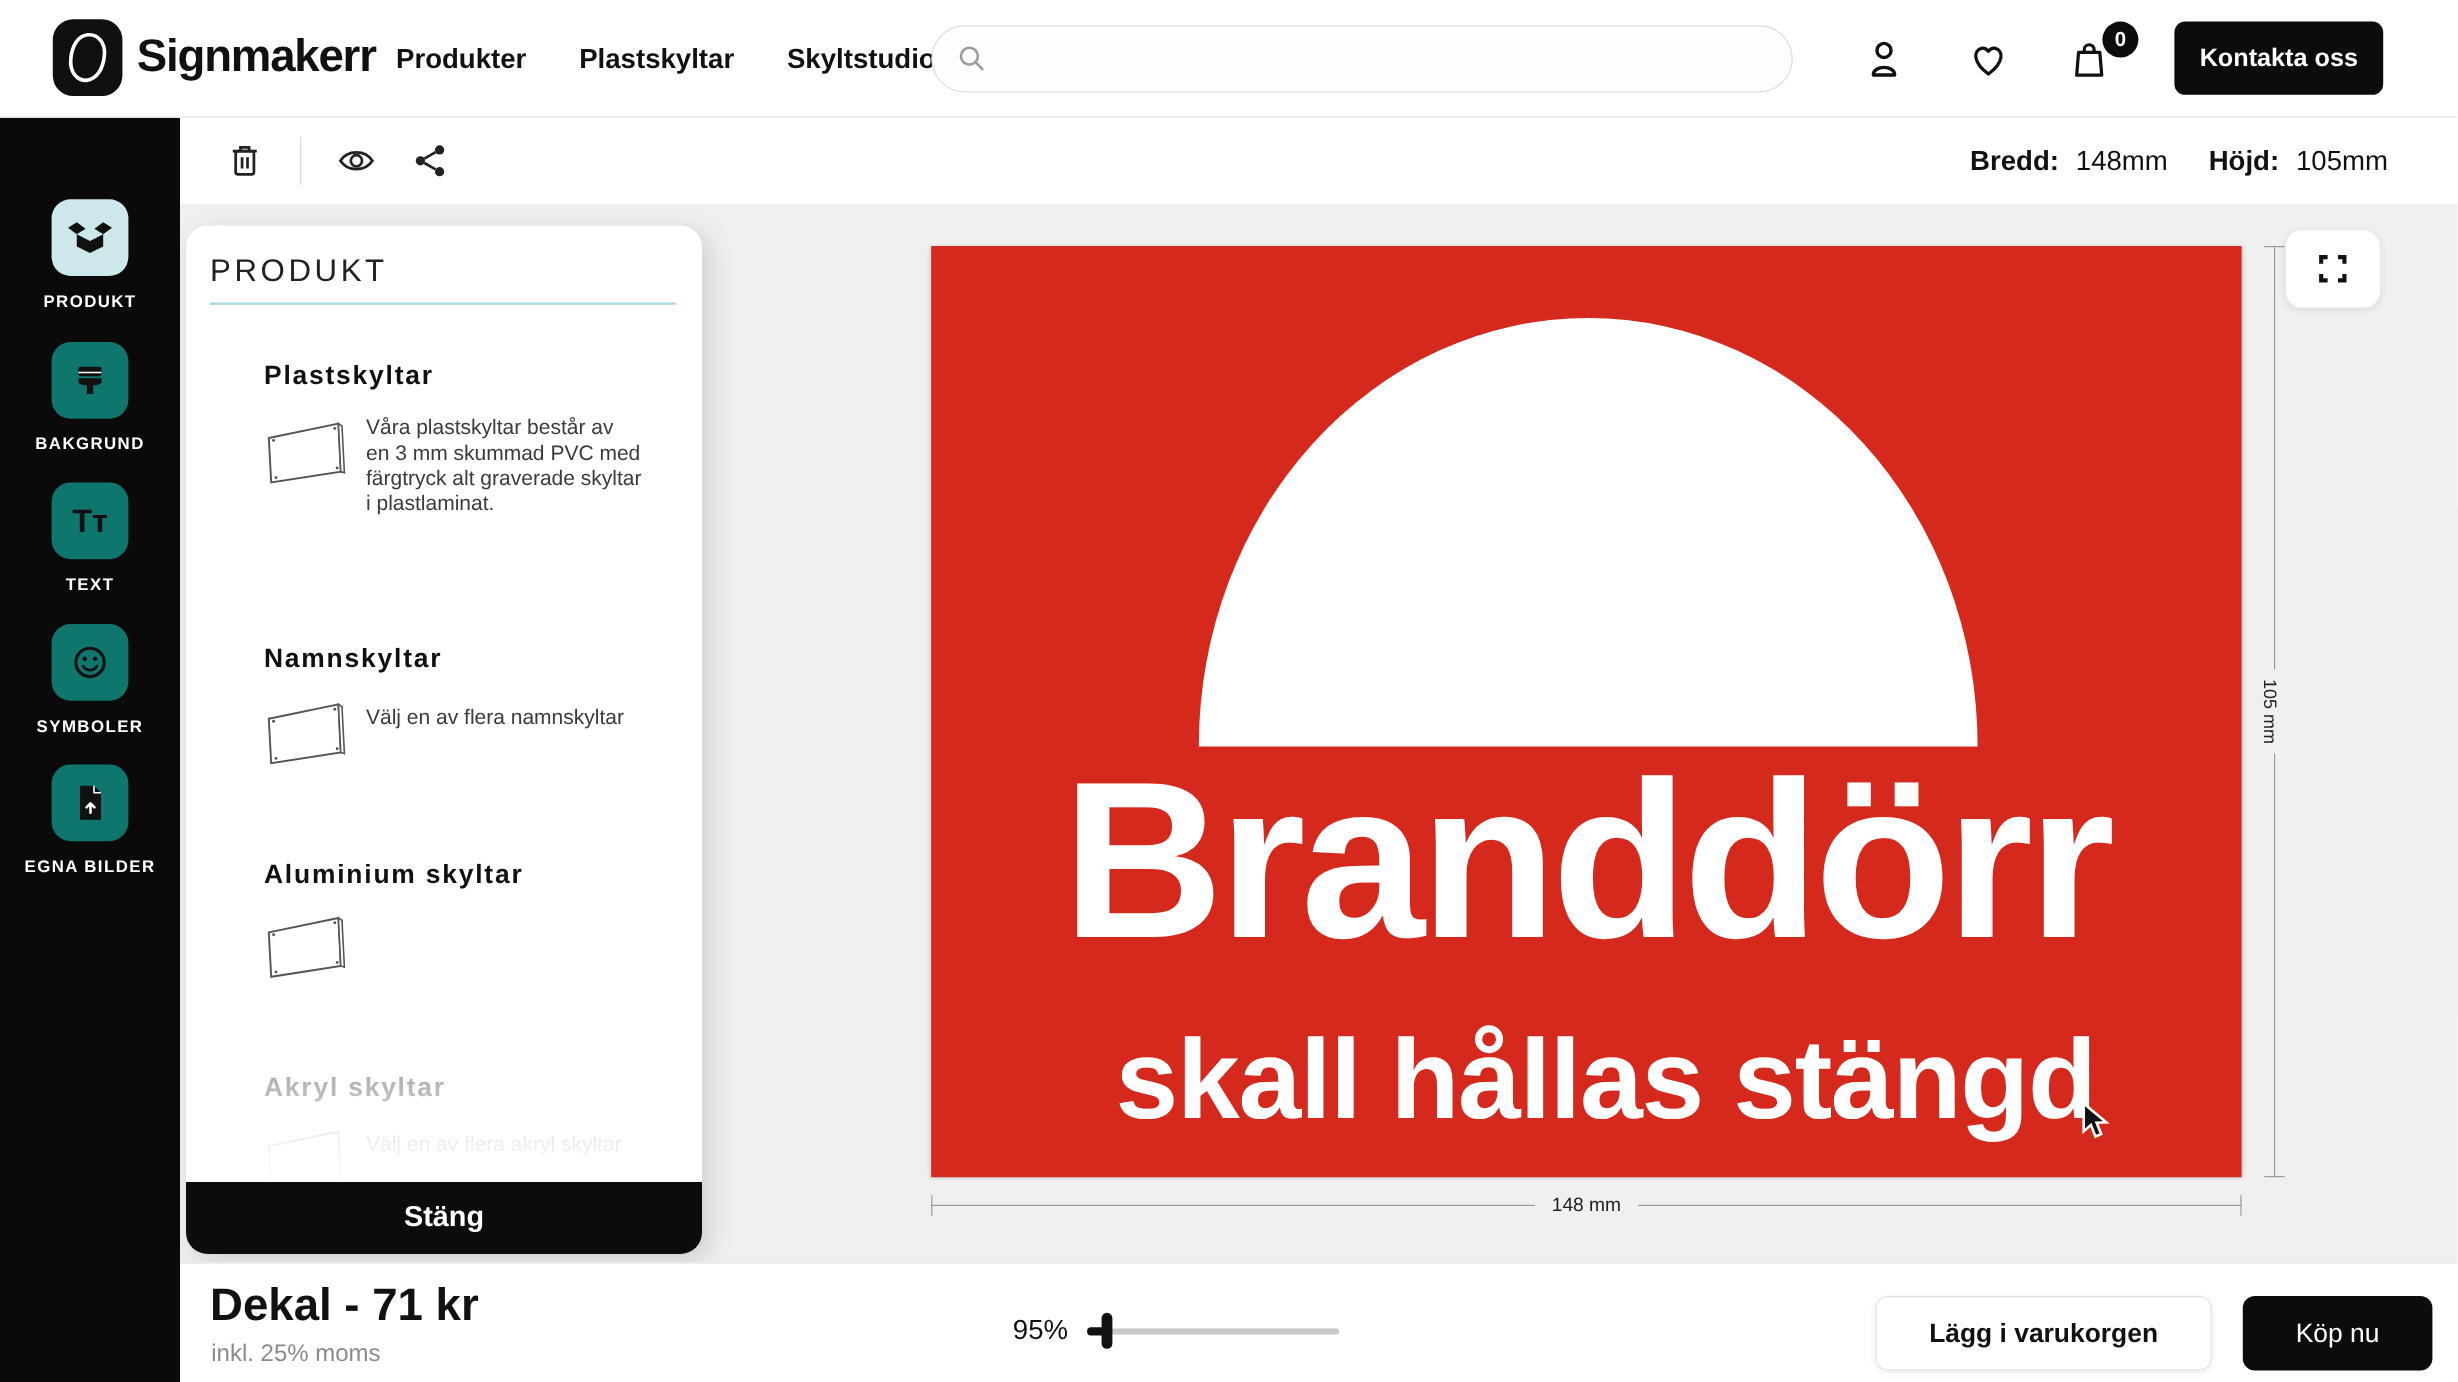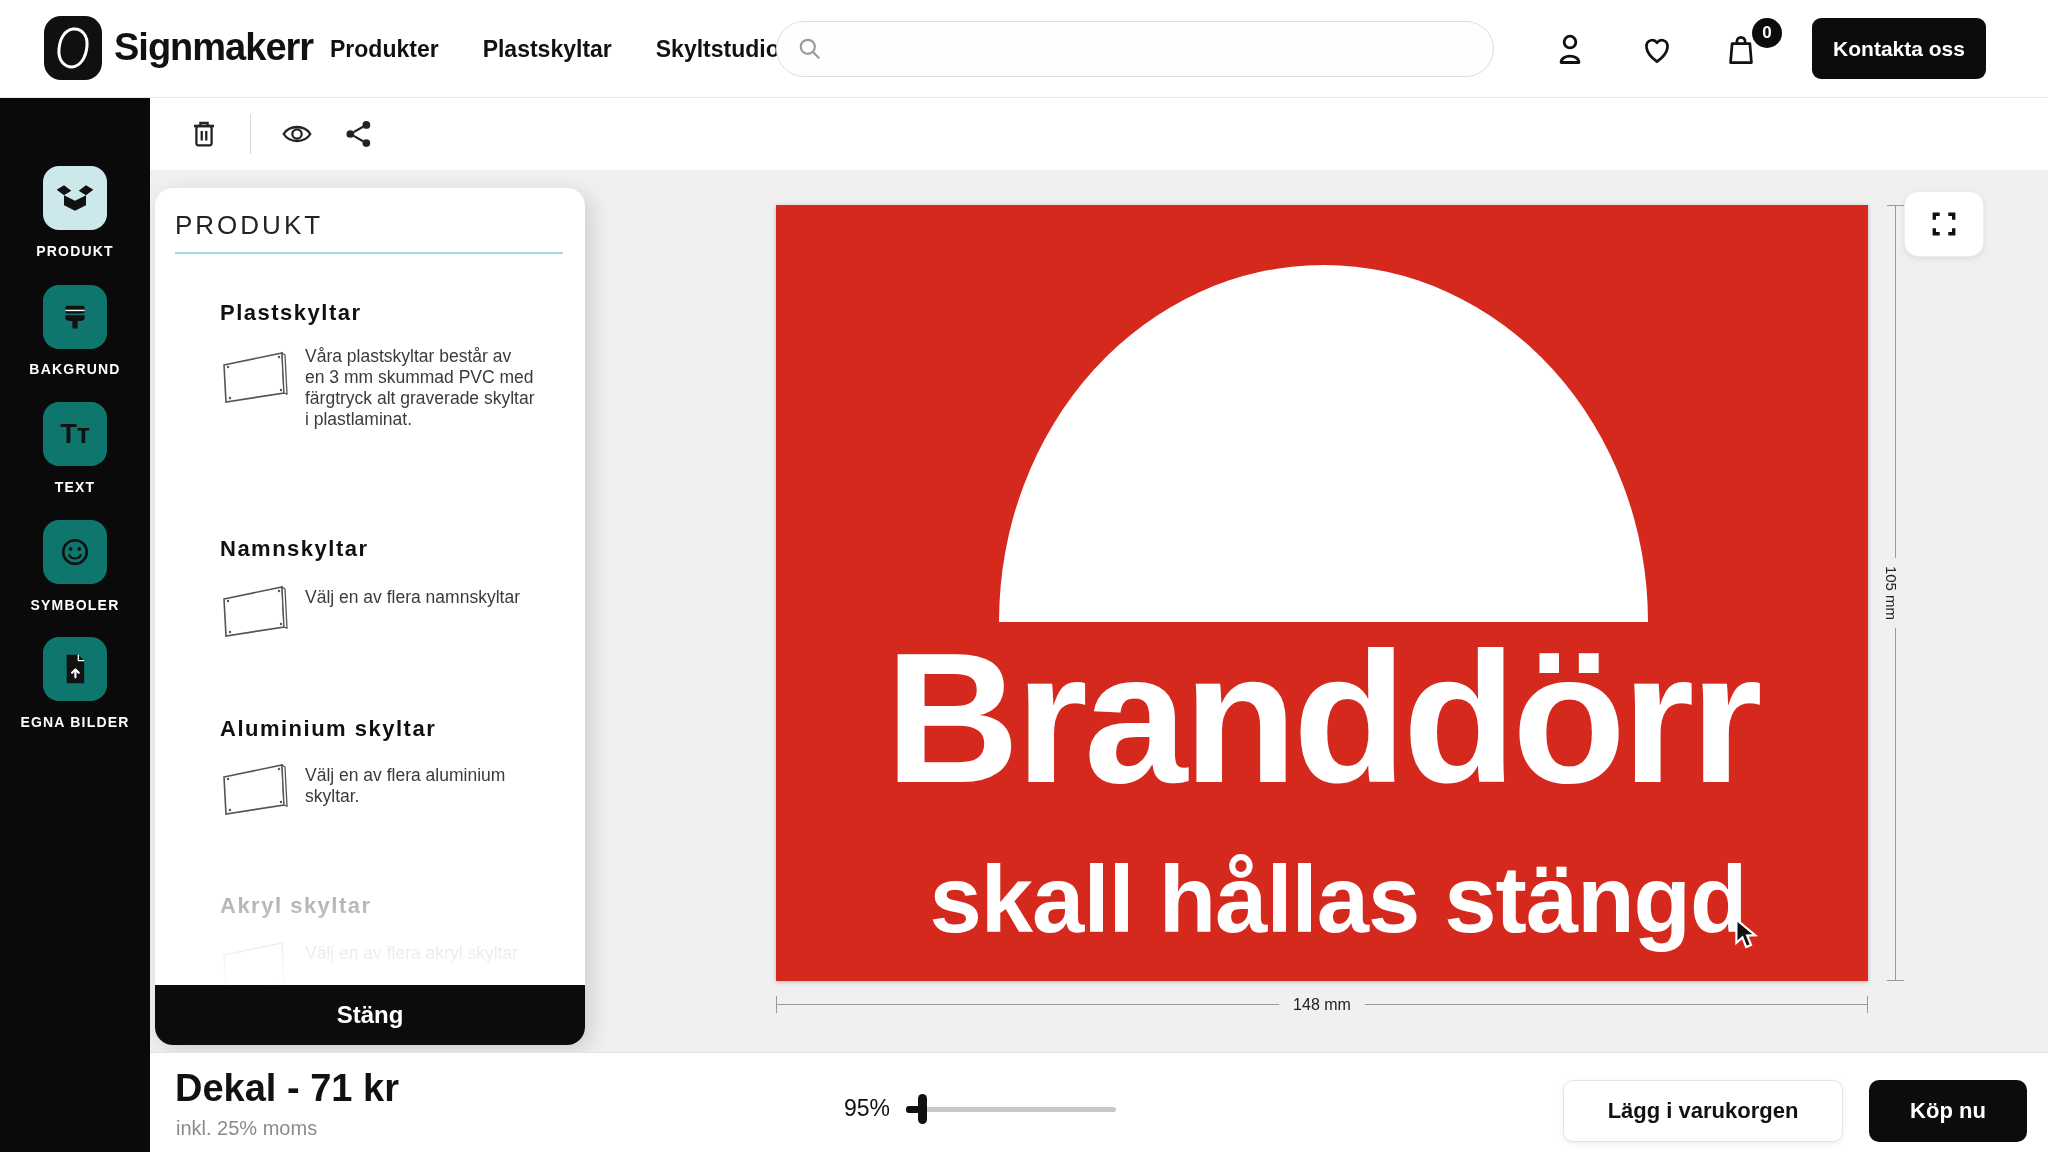--- a/index.html
+++ b/index.html
@@ -69,21 +69,21 @@
   
   .footer { position:absolute; left:150px; top:1052px; width:1898px; height:100px; background:#fff; border-top:1px solid #e3e3e3; z-index:35; }
   .price { position:absolute; left:25px; top:14px; font-size:38px; font-weight:bold; color:#111; }
   .vat { position:absolute; left:26px; top:64px; font-size:20px; color:#8b8b8b; }
   .zoom-label { position:absolute; left:694px; top:42px; font-size:23px; color:#111; }
   .slider { position:absolute; left:756px; top:40px; width:210px; height:32px; cursor:pointer; }
   .slider .track { position:absolute; left:0; top:14px; width:210px; height:5px; background:#c8c8c8; border-radius:3px; }
   .slider .fill { position:absolute; left:0; top:13px; width:18px; height:7px; background:#111; border-radius:3px; }
   .slider .thumb { position:absolute; left:12px; top:1px; width:9px; height:30px; background:#111; border-radius:5px; cursor:grab; }
   .cart-btn { position:absolute; left:1413px; top:27px; width:280px; height:62px; background:#fff; border:1px solid #e4e4e4; border-radius:10px; box-shadow:0 2px 6px rgba(0,0,0,.07); font-size:22px; font-weight:bold; color:#111; display:flex; align-items:center; justify-content:center; cursor:pointer; }
-  .buy-btn { position:absolute; left:1719px; top:27px; width:158px; height:62px; background:#0c0c0c; border-radius:10px; font-size:22px; font-weight:bold; color:#fff; display:flex; align-items:center; justify-content:center; cursor:pointer; }
+  .buy-btn { position:absolute; left:1719px; top:27px; width:158px; height:62px; background:#0c0c0c; border-radius:10px; font-size:22px; font-weight:normal; color:#fff; display:flex; align-items:center; justify-content:center; cursor:pointer; }
 </style>
 </head>
 <body>
 
 <div id="app">
 
   <div class="nav">
     <div class="logo-box">
       <svg width="40" height="46" viewBox="0 0 40 46">
         <path d="M20 4 C29 3 35 11 34 21 C33 32 28 41 19 42 C11 42 5 35 6 24 C7 13 12 5 20 4 Z" fill="none" stroke="#fff" stroke-width="3"></path>
@@ -173,20 +173,26 @@
         <circle cx="12" cy="12" r="3.5" fill="none" stroke="#222" stroke-width="1.7"></circle>
       </svg>
       <svg class="tool-btn" viewBox="0 0 24 24">
         <circle cx="5.5" cy="12" r="2.9" fill="#222"></circle>
         <circle cx="17.5" cy="5.2" r="2.9" fill="#222"></circle>
         <circle cx="17.5" cy="18.8" r="2.9" fill="#222"></circle>
         <line x1="8" y1="10.6" x2="15" y2="6.6" stroke="#222" stroke-width="1.7"></line>
         <line x1="8" y1="13.4" x2="15" y2="17.4" stroke="#222" stroke-width="1.7"></line>
       </svg>
     </div>
+    <div class="dims">
+      <span class="dim-label">Bredd:</span>
+      <span class="dim-value">148mm</span>
+      <span class="dim-label">Höjd:</span>
+      <span class="dim-value">105mm</span>
+    </div>
   </div>
 
   <div class="canvas-area">
     <div class="sign" style="background:#d5291e">
       <div class="dome"></div>
       <div class="sign-line1">Branddörr</div>
       <div class="sign-line2">skall hållas stängd</div>
     </div>
 
     <div class="vdim">
@@ -243,21 +249,20 @@
 
     <div class="p-item-title" style="top:528px">Aluminium skyltar</div>
     <svg class="p-thumb" style="top:572px" width="72" height="60" viewBox="0 0 72 60">
       <path d="M5 17 L63 5 L65 45 L7 54 Z" fill="#fff" stroke="#555" stroke-width="1.6"></path>
       <path d="M63 5 L66 7 L68 46 L65 45 Z" fill="#fff" stroke="#555" stroke-width="1.3"></path>
       <circle cx="9" cy="19" r="1.2" fill="#555"></circle>
         <circle cx="60" cy="9" r="1.2" fill="#555"></circle>
       <circle cx="62" cy="42" r="1.2" fill="#555"></circle>
         <circle cx="11" cy="50" r="1.2" fill="#555"></circle>
     </svg>
-    <div class="p-desc" style="top:577px">Välj en av flera aluminium skyltar.</div>
 
     <div class="p-item-title faded-t" style="top:705px">Akryl skyltar</div>
     <svg class="p-thumb faded-th" style="top:750px" width="72" height="60" viewBox="0 0 72 60">
       <path d="M5 17 L63 5 L65 45 L7 54 Z" fill="#fff" stroke="#555" stroke-width="1.6"></path>
     </svg>
     <div class="p-desc faded-d" style="top:755px">Välj en av flera akryl skyltar</div>
 
     <div class="panel-fade"></div>
     <div class="close-bar">Stäng</div>
   </div>

